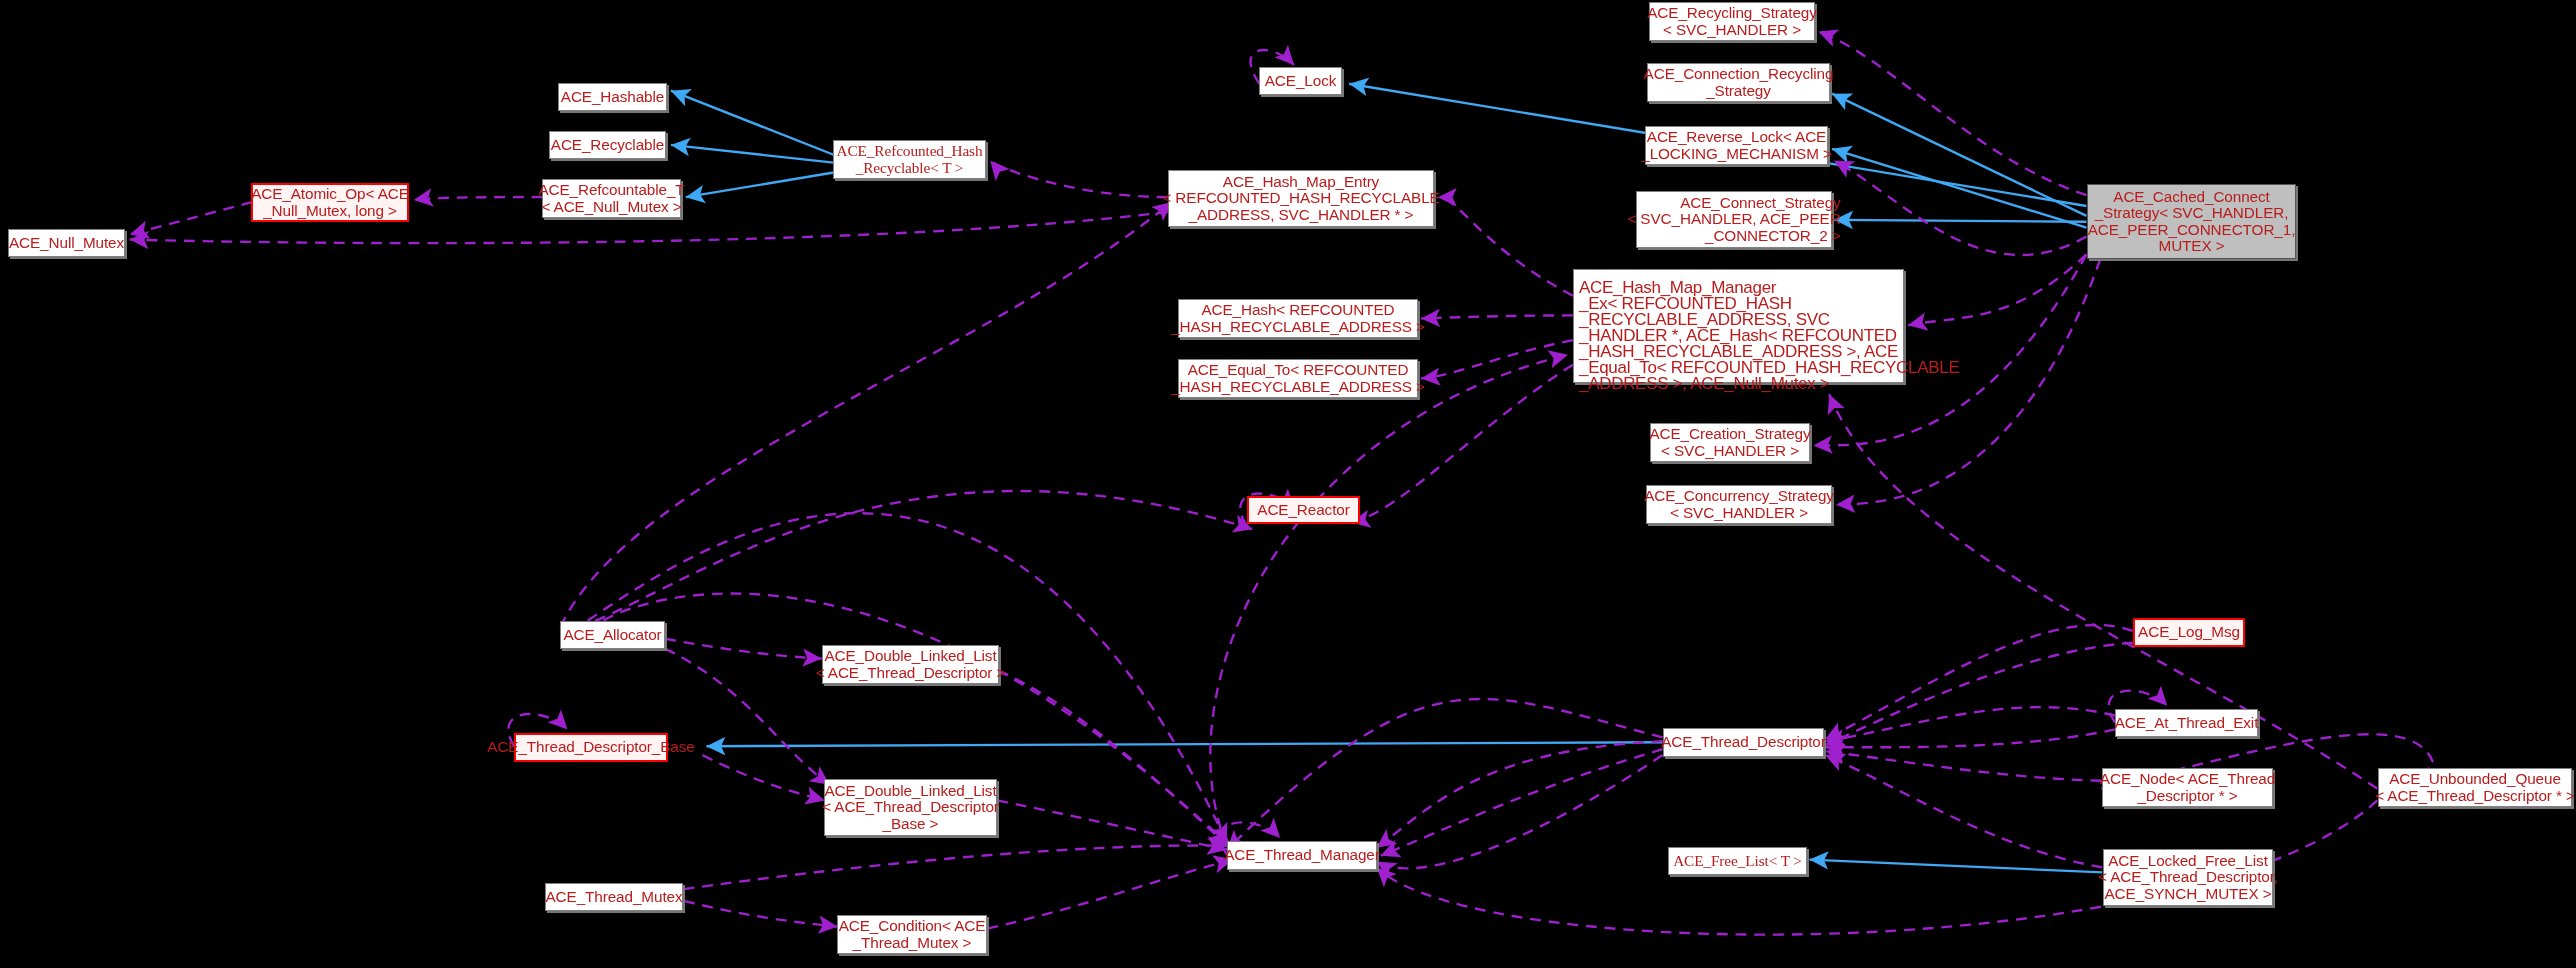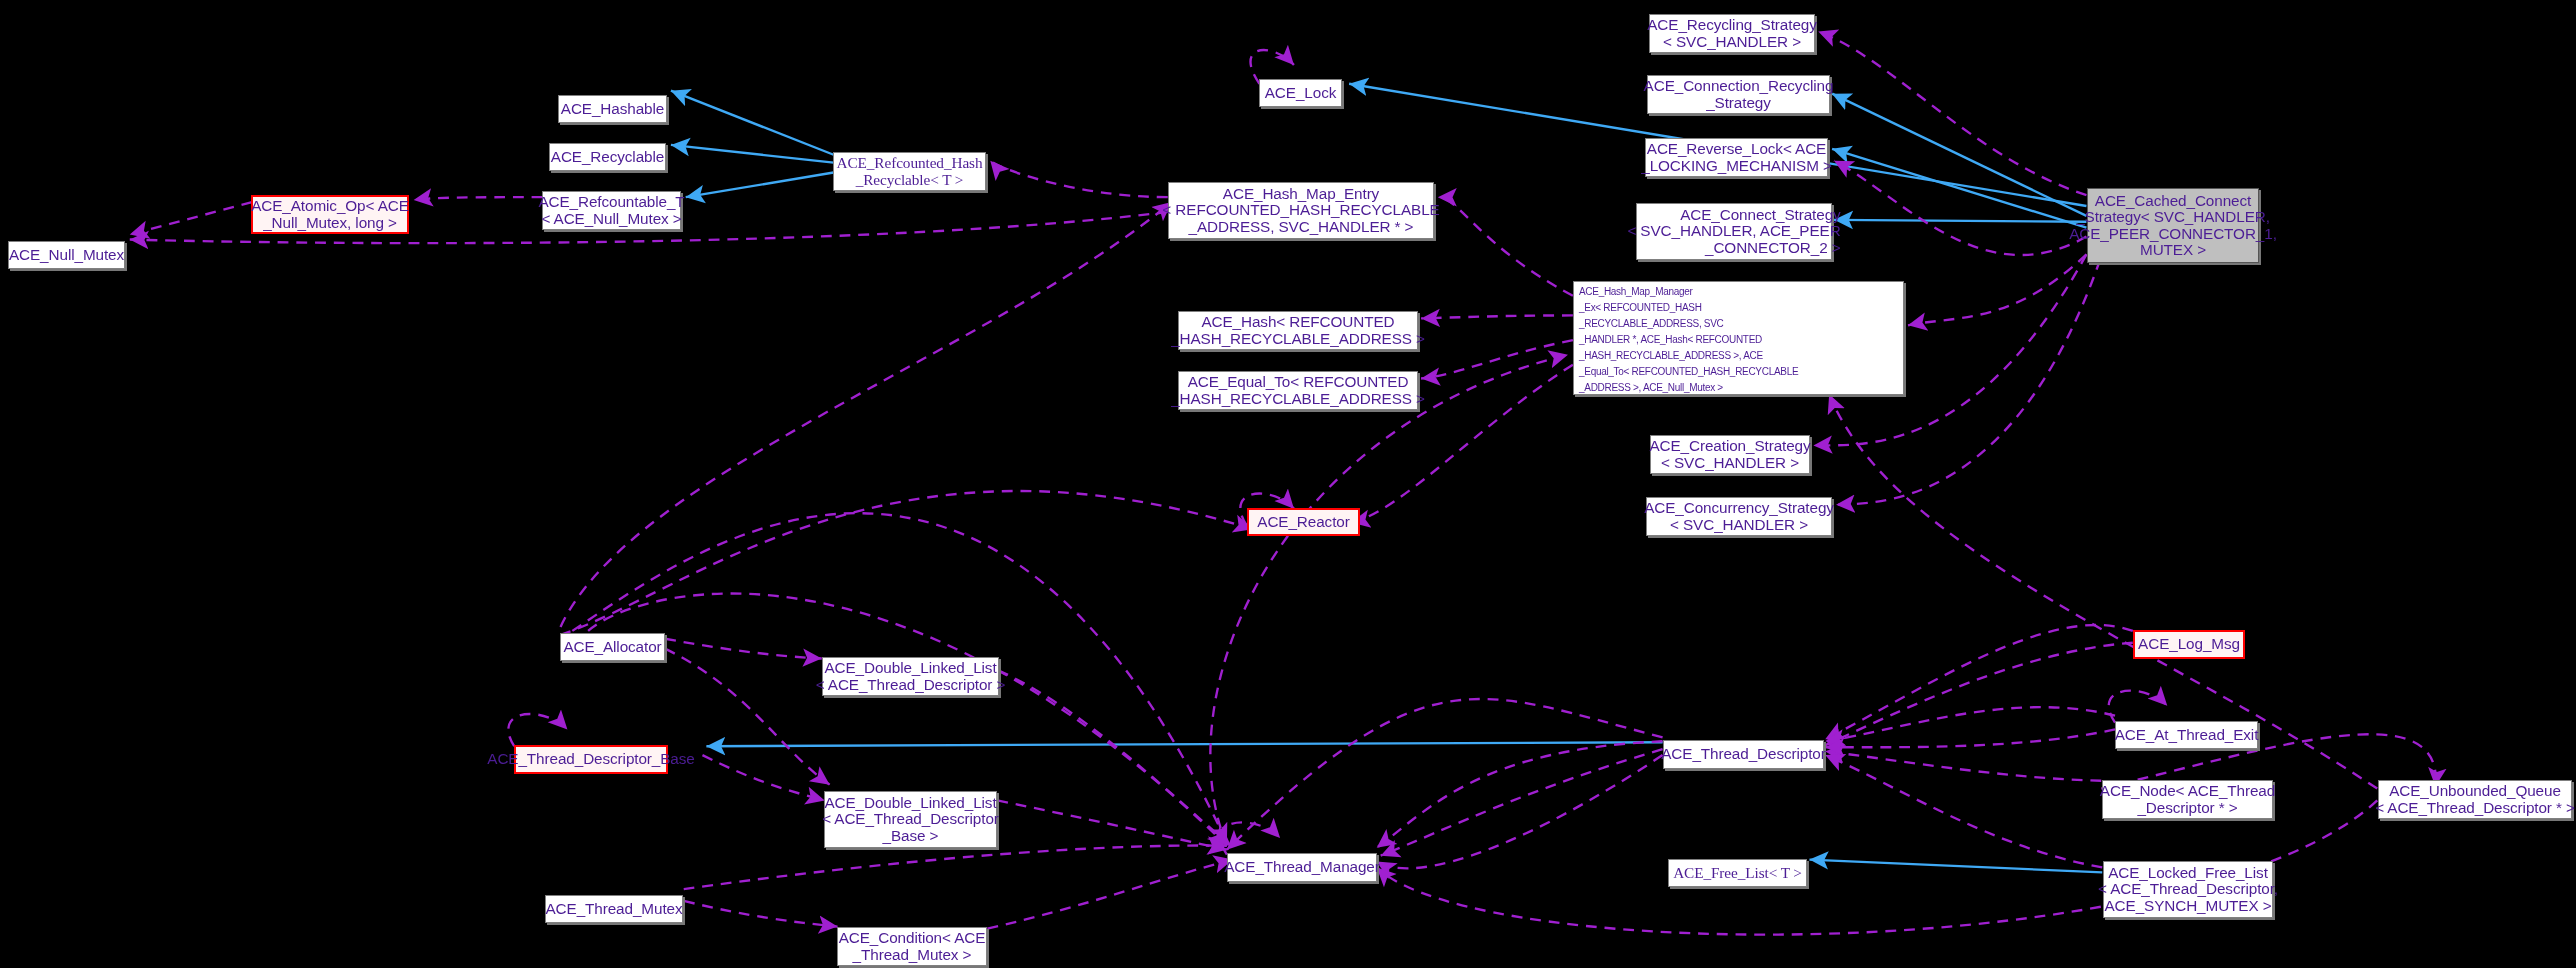--- a/index.html
+++ b/index.html
@@ -6,24 +6,24 @@
   html,body{margin:0;padding:0;background:#000;}
   body{width:2576px;height:968px;overflow:hidden;
        font-family:"Liberation Sans","DejaVu Sans",sans-serif;}
   #canvas{position:relative;width:2576px;height:968px;background:#000;}
   svg.edges{position:absolute;left:0;top:0;width:2576px;height:968px;pointer-events:none;}
 
   .node{position:absolute;box-sizing:border-box;
         background:#ffffff;border:1px solid #808080;
         box-shadow:2px 2px 0 0 #777;
         display:flex;align-items:center;justify-content:center;
-        text-align:center;color:#4c1d95;
+        text-align:center;color:#b91c1c;
         font-size:15.3px;line-height:16.3px;
         letter-spacing:-0.1px;
-        padding:2px 5px;white-space:pre;z-index:5;margin-top:12px;}
+        padding:10px 5px;white-space:pre;z-index:5;}
   .node.red{border:2px solid #ff0000;background:#fff4f4;box-shadow:none;}
   .node.center{background:#bfbfbf;border:1px solid #555;box-shadow:2px 2px 0 0 #777;}
   .node.tight{letter-spacing:-0.3px;}
 </style>
 </head>
 <body>
 
 <div id="canvas">
 
   <svg class="edges" viewBox="0 0 2612 982" xmlns="http://www.w3.org/2000/svg">
@@ -101,38 +101,38 @@
 
 <div class="node" style="left: 1649px; top: 2px; width: 166px; height: 39px;"><span>ACE_Recycling_Strategy
 &lt; SVC_HANDLER &gt;</span></div>
     <div class="node" style="left: 1647px; top: 63px; width: 183px; height: 39px;"><span>ACE_Connection_Recycling
 _Strategy</span></div>
     <div class="node" style="left: 1645px; top: 126px; width: 183px; height: 39px;"><span>ACE_Reverse_Lock&lt; ACE
 _LOCKING_MECHANISM &gt;</span></div>
     <div class="node" style="left: 1636px; top: 191px; width: 196px; height: 57px; text-align: right;"><span>ACE_Connect_Strategy
 &lt; SVC_HANDLER, ACE_PEER
 _CONNECTOR_2 &gt;</span></div>
-    <div class="node center" style="left: 2087px; top: 176px; width: 172px; height: 75px;"><span>ACE_Cached_Connect
+    <div class="node center" style="left: 2087px; top: 184px; width: 209px; height: 75px;"><span>ACE_Cached_Connect
 _Strategy&lt; SVC_HANDLER,
 ACE_PEER_CONNECTOR_1,
 MUTEX &gt;</span></div>
     <div class="node" style="left: 1259px; top: 67px; width: 83px; height: 28px;"><span>ACE_Lock</span></div>
     <div class="node" style="left: 558px; top: 83px; width: 109px; height: 28px;"><span>ACE_Hashable</span></div>
     <div class="node" style="left: 549px; top: 131px; width: 117px; height: 28px;"><span>ACE_Recyclable</span></div>
     <div class="node" style="left: 542px; top: 179px; width: 139px; height: 39px;"><span>ACE_Refcountable_T
 &lt; ACE_Null_Mutex &gt;</span></div>
     <div class="node" style="left: 833px; top: 140px; width: 153px; height: 39px; font-family: Liberation Serif, serif;"><span>ACE_Refcounted_Hash
 _Recyclable&lt; T &gt;</span></div>
     <div class="node red" style="left: 251px; top: 183px; width: 158px; height: 39px;"><span>ACE_Atomic_Op&lt; ACE
 _Null_Mutex, long &gt;</span></div>
     <div class="node" style="left: 8px; top: 229px; width: 117px; height: 28px;"><span>ACE_Null_Mutex</span></div>
     <div class="node" style="left: 1168px; top: 170px; width: 266px; height: 57px;"><span>ACE_Hash_Map_Entry
 &lt; REFCOUNTED_HASH_RECYCLABLE
 _ADDRESS, SVC_HANDLER * &gt;</span></div>
-    <div class="node tight" style="left: 1573px; top: 269px; width: 331px; height: 114px; align-items: flex-start; justify-content: flex-start; text-align: left; font-size: 10px; line-height: 16px;"><span>ACE_Hash_Map_Manager
+    <div class="node tight" style="left: 1573px; top: 269px; width: 331px; height: 114px; align-items: flex-start; justify-content: flex-start; text-align: left; font-size: 17px; line-height: 16px;"><span>ACE_Hash_Map_Manager
 _Ex&lt; REFCOUNTED_HASH
 _RECYCLABLE_ADDRESS, SVC
 _HANDLER *, ACE_Hash&lt; REFCOUNTED
 _HASH_RECYCLABLE_ADDRESS &gt;, ACE
 _Equal_To&lt; REFCOUNTED_HASH_RECYCLABLE
 _ADDRESS &gt;, ACE_Null_Mutex &gt;</span></div>
     <div class="node" style="left: 1178px; top: 299px; width: 240px; height: 39px;"><span>ACE_Hash&lt; REFCOUNTED
 _HASH_RECYCLABLE_ADDRESS &gt;</span></div>
     <div class="node" style="left: 1178px; top: 359px; width: 240px; height: 39px;"><span>ACE_Equal_To&lt; REFCOUNTED
 _HASH_RECYCLABLE_ADDRESS &gt;</span></div>

